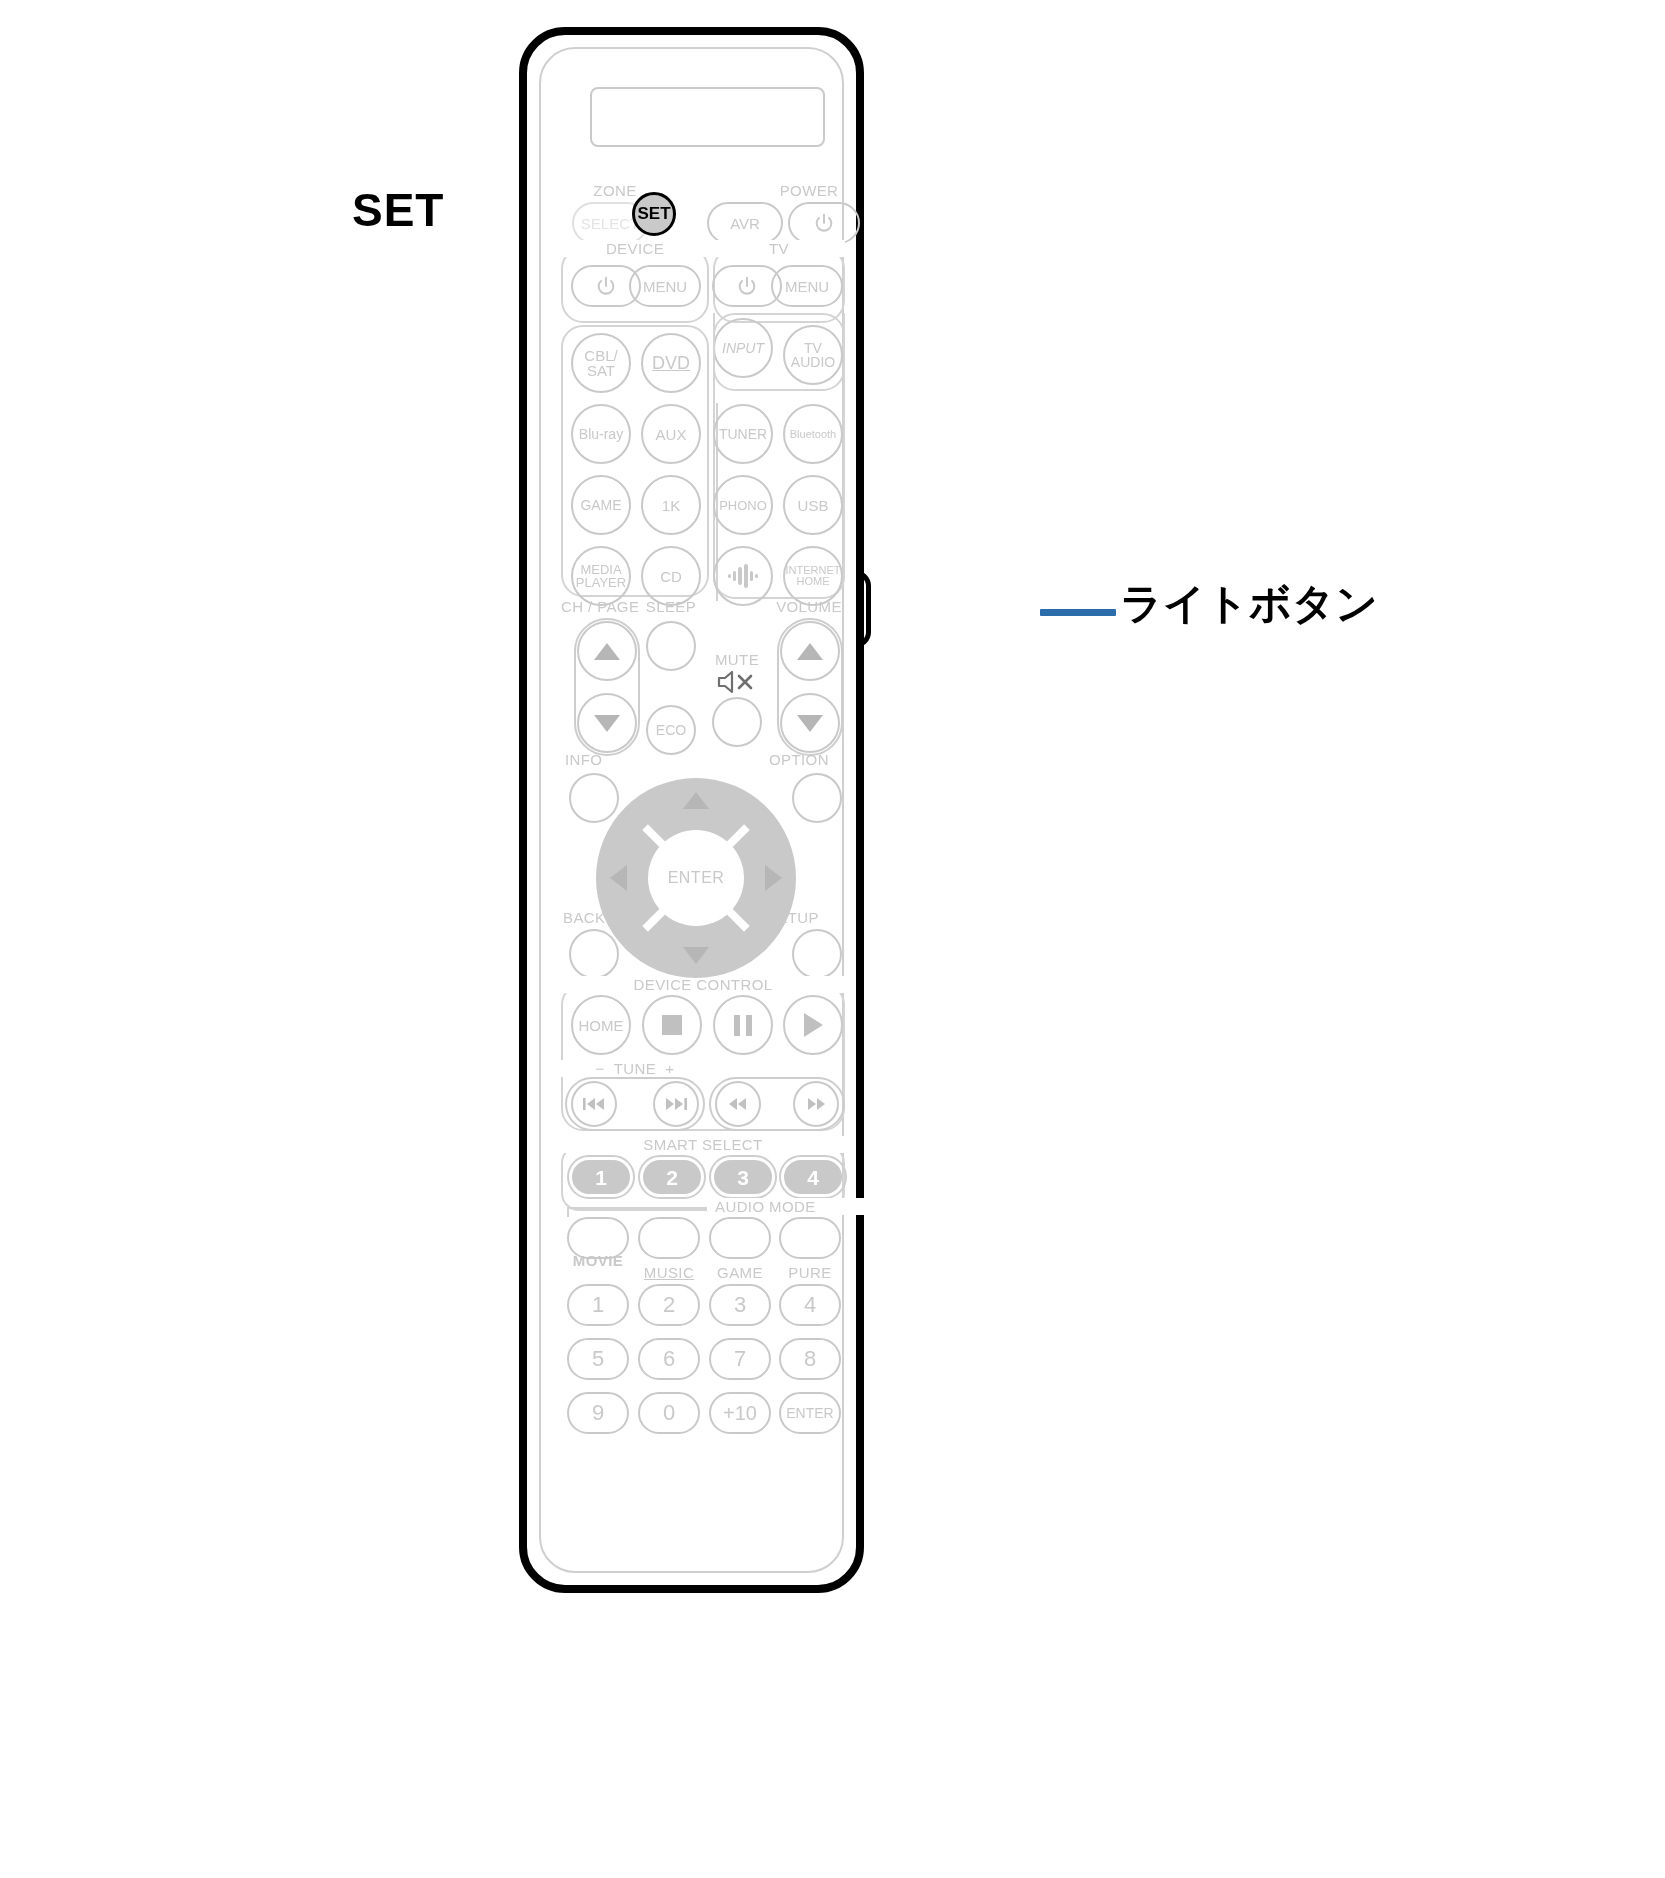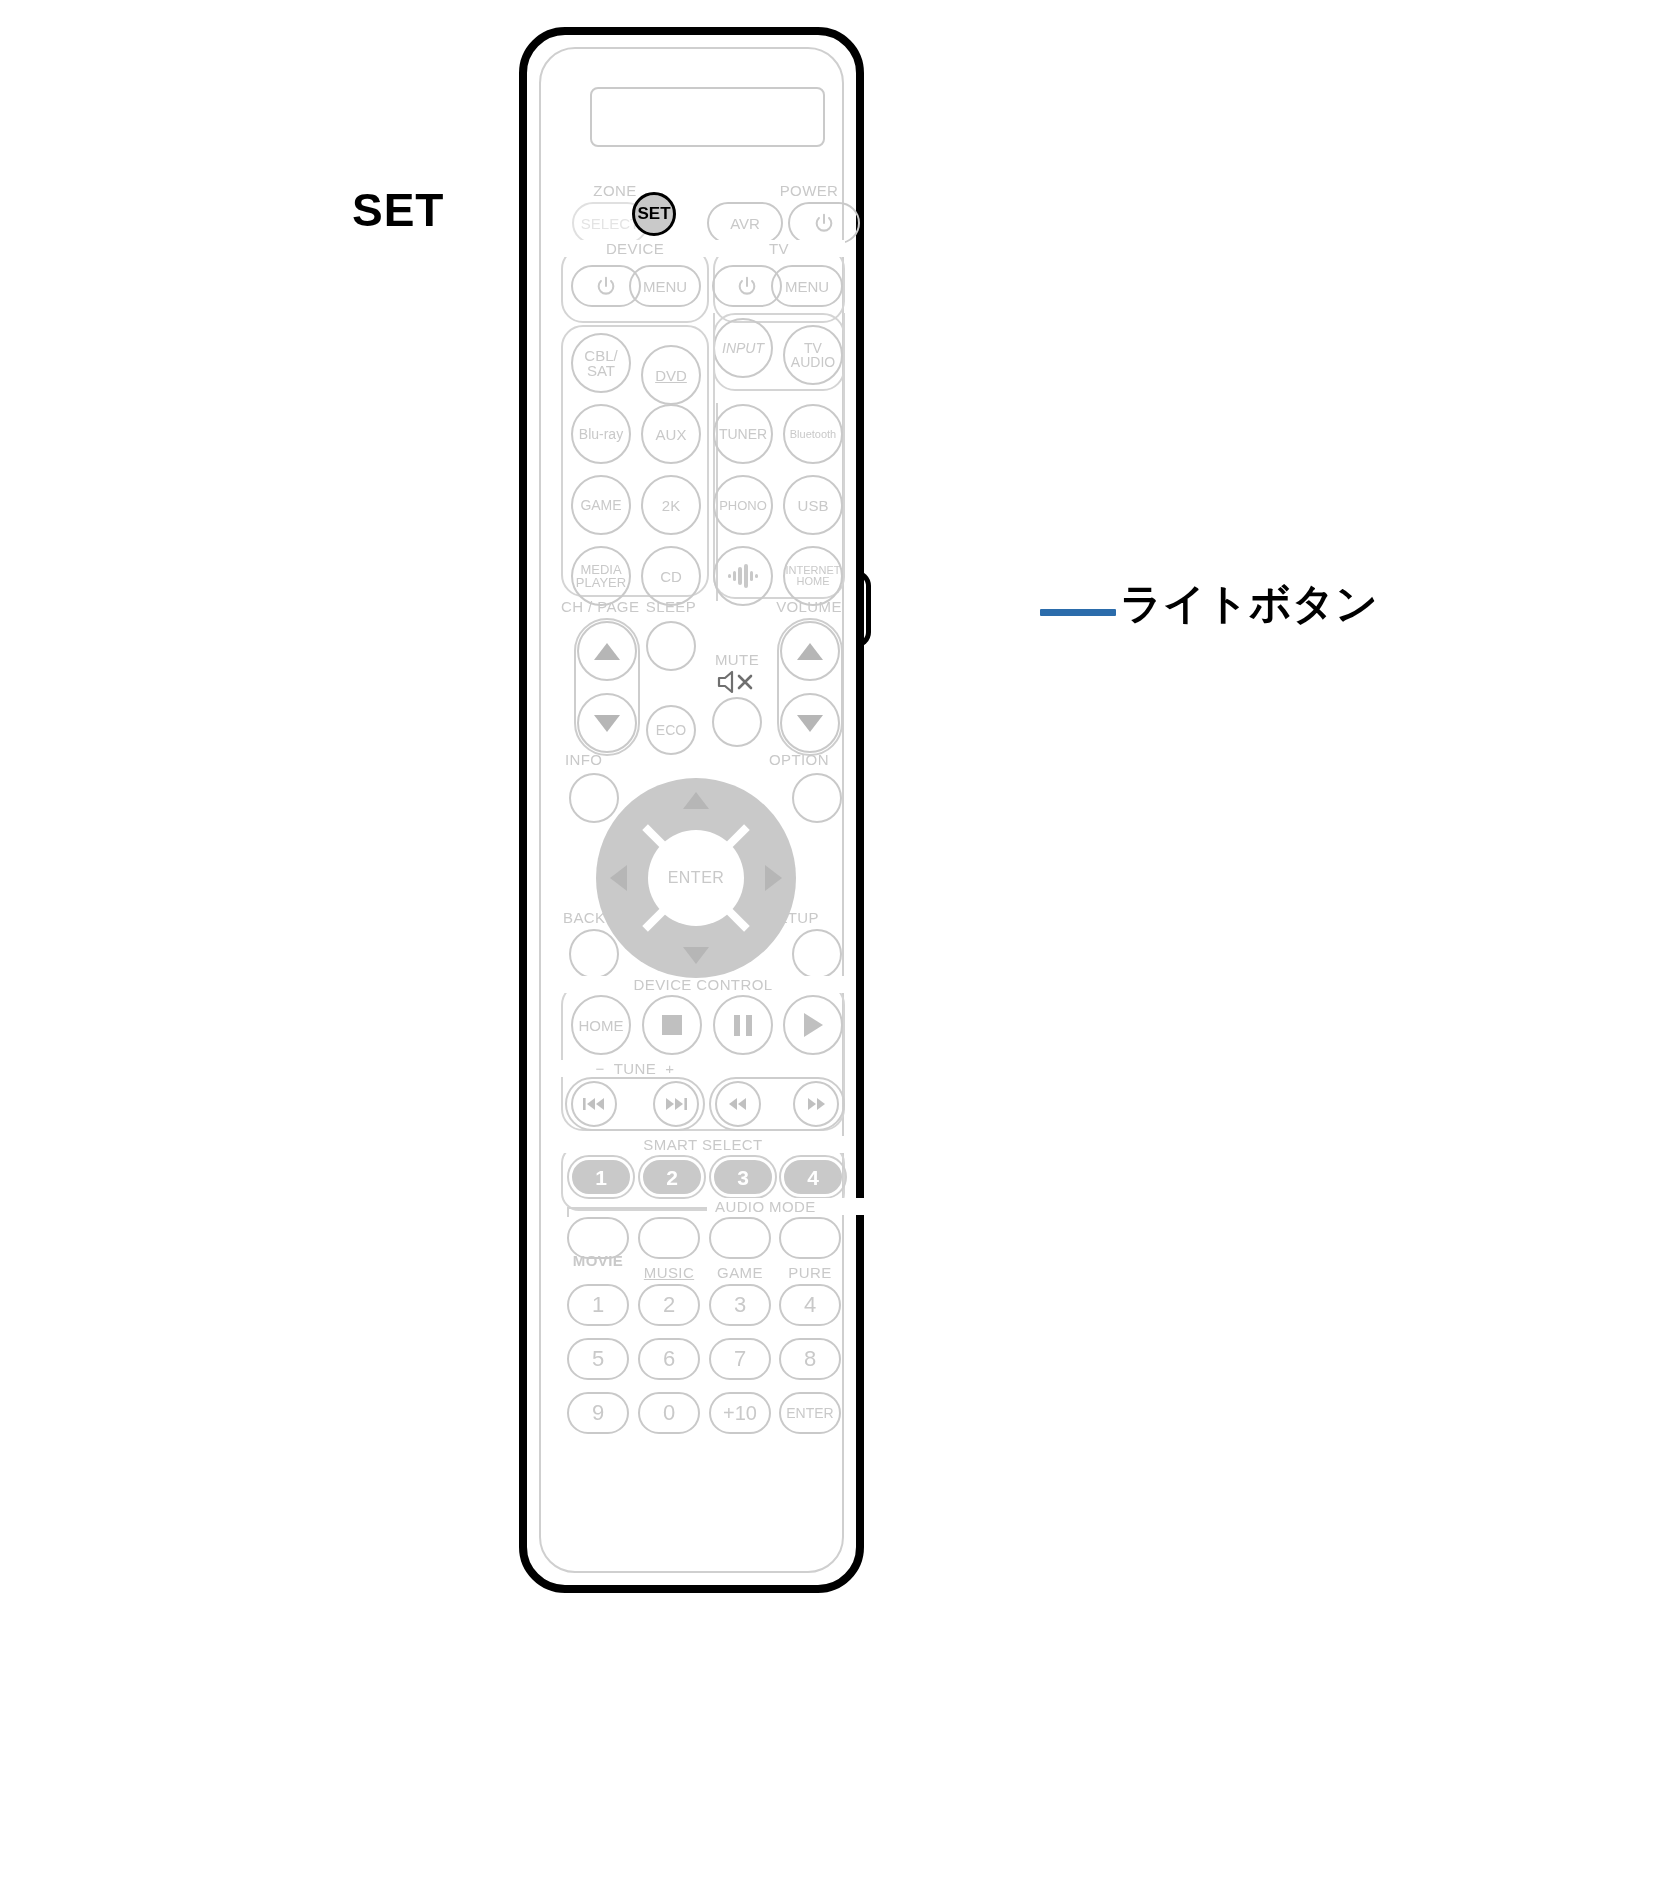--- a/index.html
+++ b/index.html
@@ -130,25 +130,25 @@
   <div class="btn pill" style="left:244px;top:230px;width:72px;height:42px;font-size:15px;">MENU</div>
 
   <div class="grp" style="left:186px;top:278px;width:132px;height:78px;"></div>
   <div class="btn circ" style="left:186px;top:283px;width:60px;height:60px;font-size:14px;font-style:italic;">INPUT</div>
   <div class="btn circ" style="left:256px;top:290px;width:60px;height:60px;font-size:14px;white-space:pre-line;">TV
 AUDIO</div>
 
   <div class="grp" style="left:34px;top:290px;width:148px;height:272px;"></div>
   <div class="btn circ" style="left:44px;top:298px;width:60px;height:60px;font-size:15px;white-space:pre-line;">CBL/
 SAT</div>
-  <div class="btn circ" style="left:114px;top:310px;width:60px;height:60px;font-size:15px;text-decoration:underline;">DVD</div>
+  <div class="btn circ" style="left:114px;top:298px;width:60px;height:60px;font-size:18px;text-decoration:underline;">DVD</div>
   <div class="btn circ" style="left:44px;top:369px;width:60px;height:60px;font-size:14px;">Blu-ray</div>
   <div class="btn circ" style="left:114px;top:369px;width:60px;height:60px;font-size:15px;">AUX</div>
   <div class="btn circ" style="left:44px;top:440px;width:60px;height:60px;font-size:14px;">GAME</div>
-  <div class="btn circ" style="left:114px;top:440px;width:60px;height:60px;font-size:15px;">2K</div>
+  <div class="btn circ" style="left:114px;top:440px;width:60px;height:60px;font-size:15px;">1K</div>
   <div class="btn circ" style="left:44px;top:511px;width:60px;height:60px;font-size:13px;white-space:pre-line;">MEDIA
 PLAYER</div>
   <div class="btn circ" style="left:114px;top:511px;width:60px;height:60px;font-size:15px;">CD</div>
 
   <div class="sep" style="left:189px;top:368px;width:2px;height:198px;"></div>
   <div class="grp" style="left:186px;top:278px;width:132px;height:286px;border-top:none;border-radius:0 0 22px 22px;"></div>
 
   <div class="btn circ" style="left:186px;top:369px;width:60px;height:60px;font-size:14px;">TUNER</div>
   <div class="btn circ" style="left:256px;top:369px;width:60px;height:60px;font-size:11px;">Bluetooth</div>
   <div class="btn circ" style="left:186px;top:440px;width:60px;height:60px;font-size:13px;">PHONO</div>

